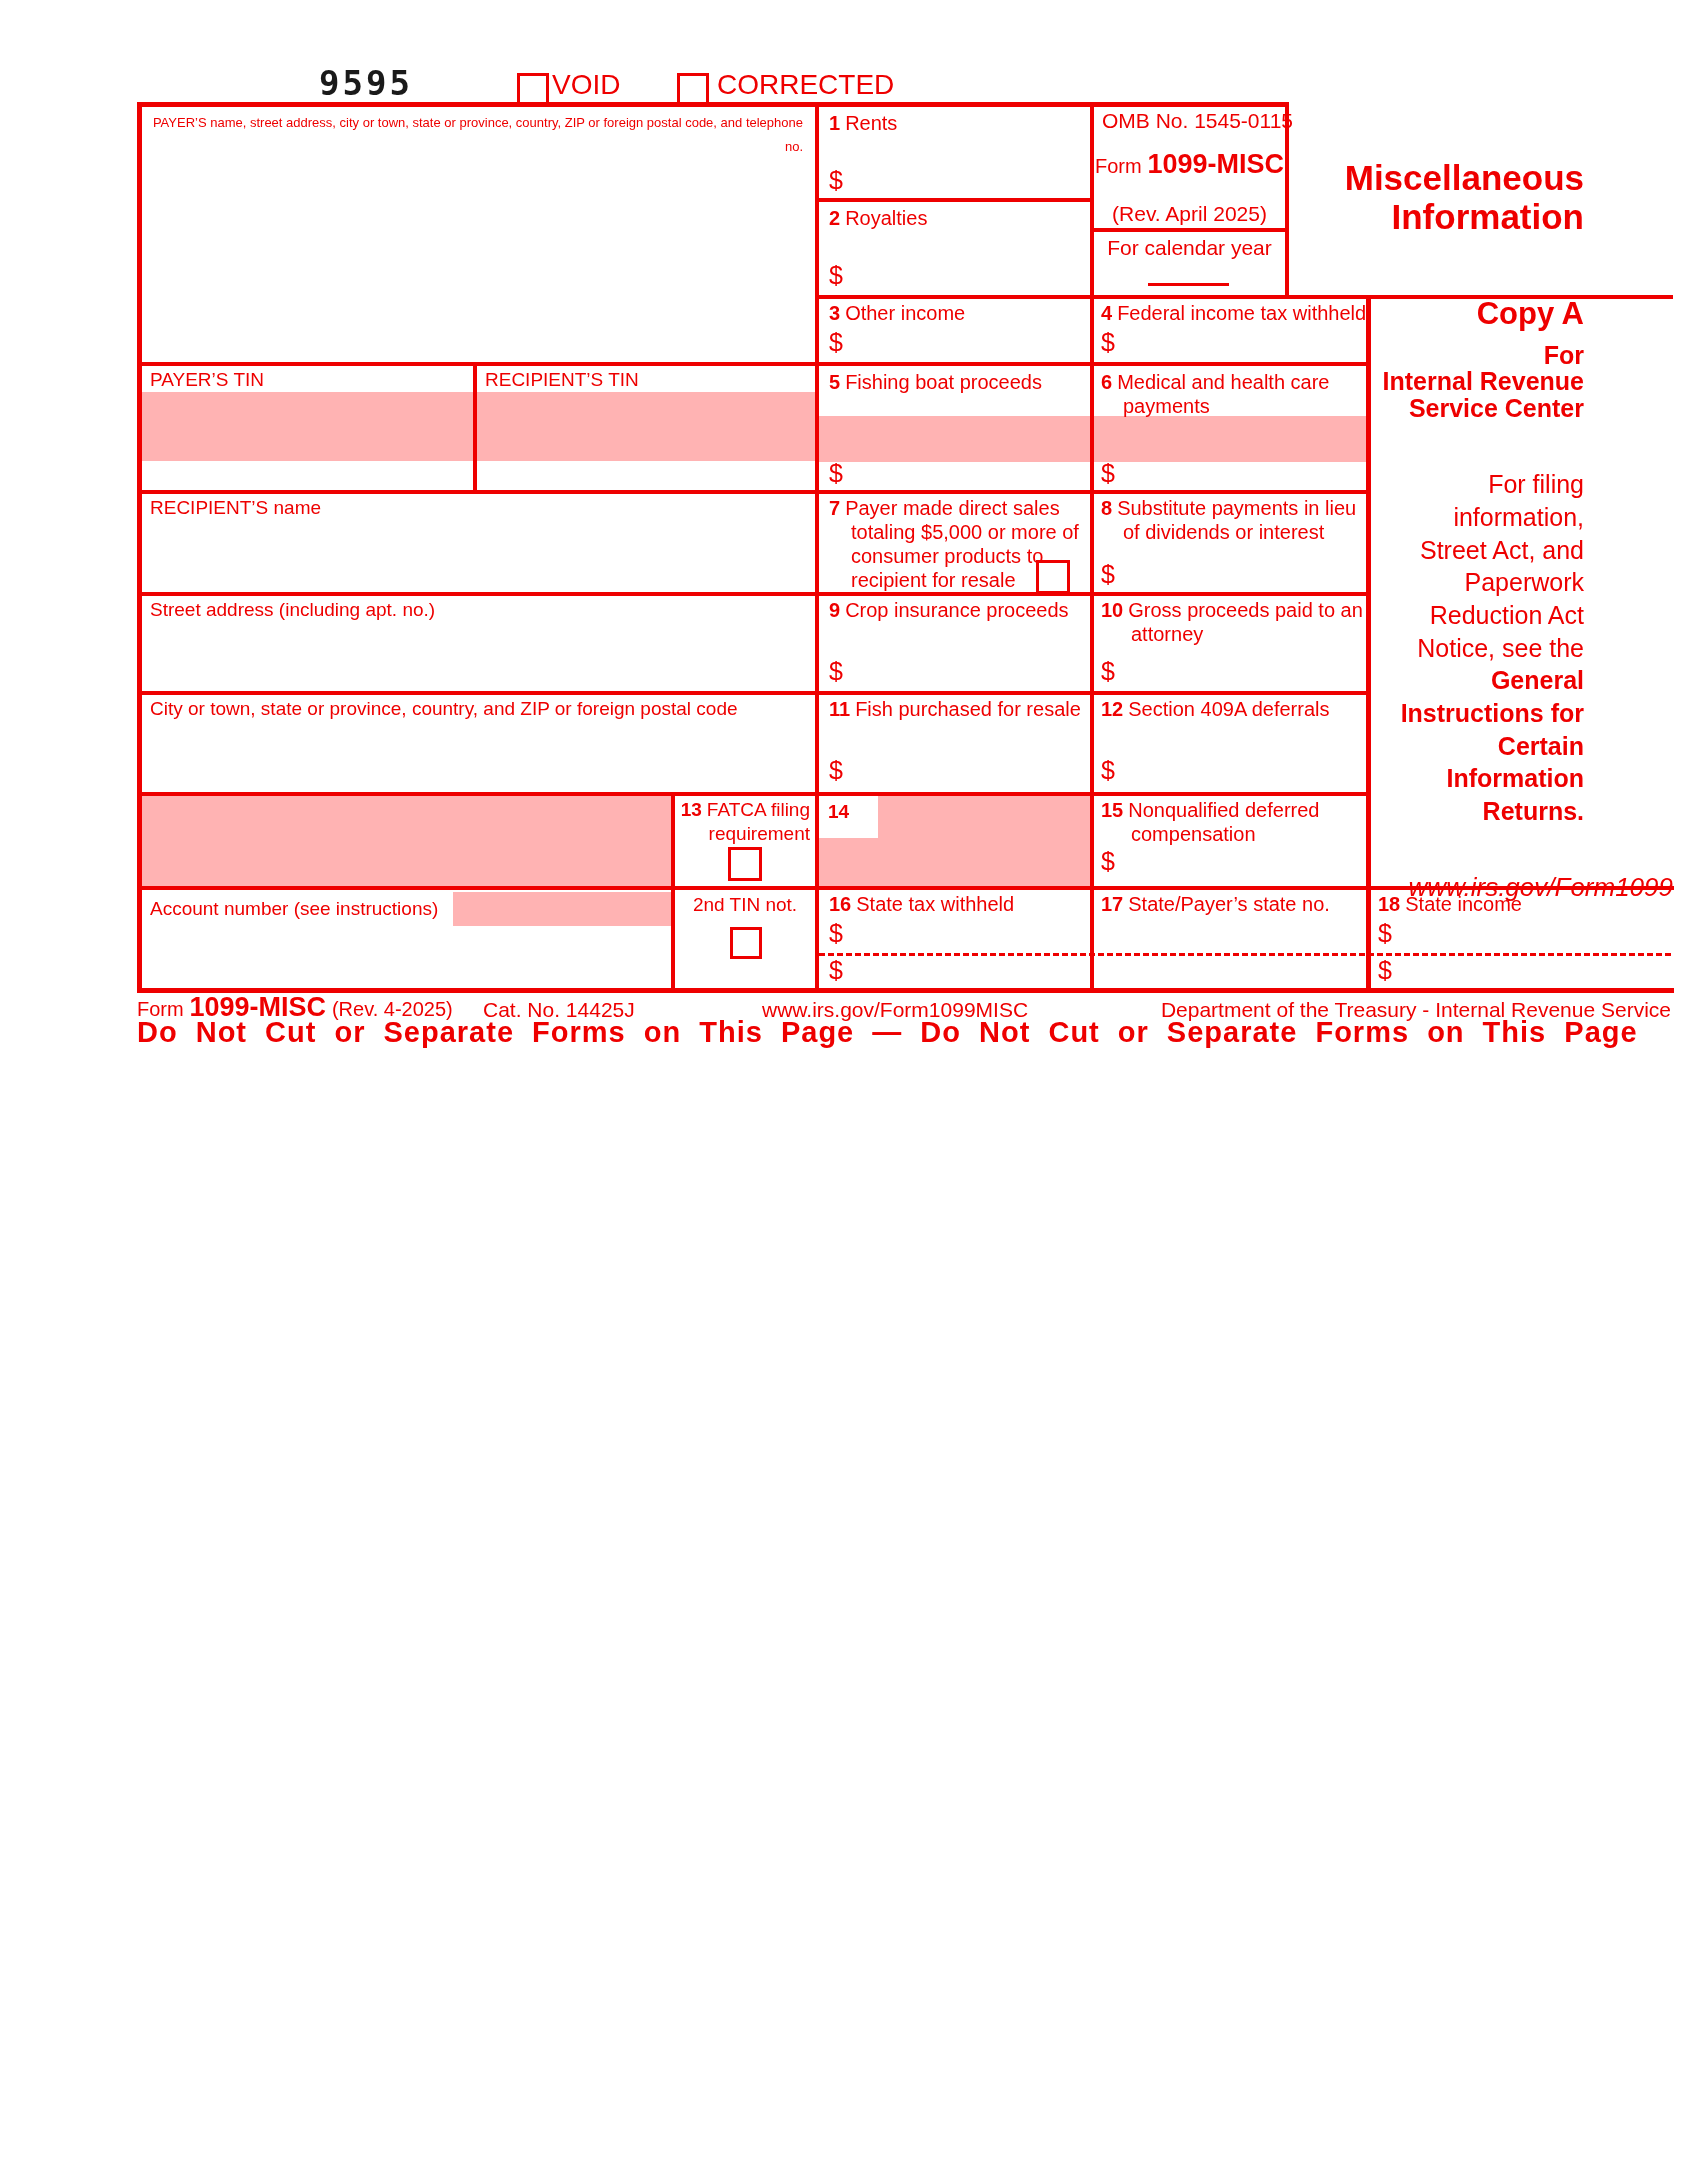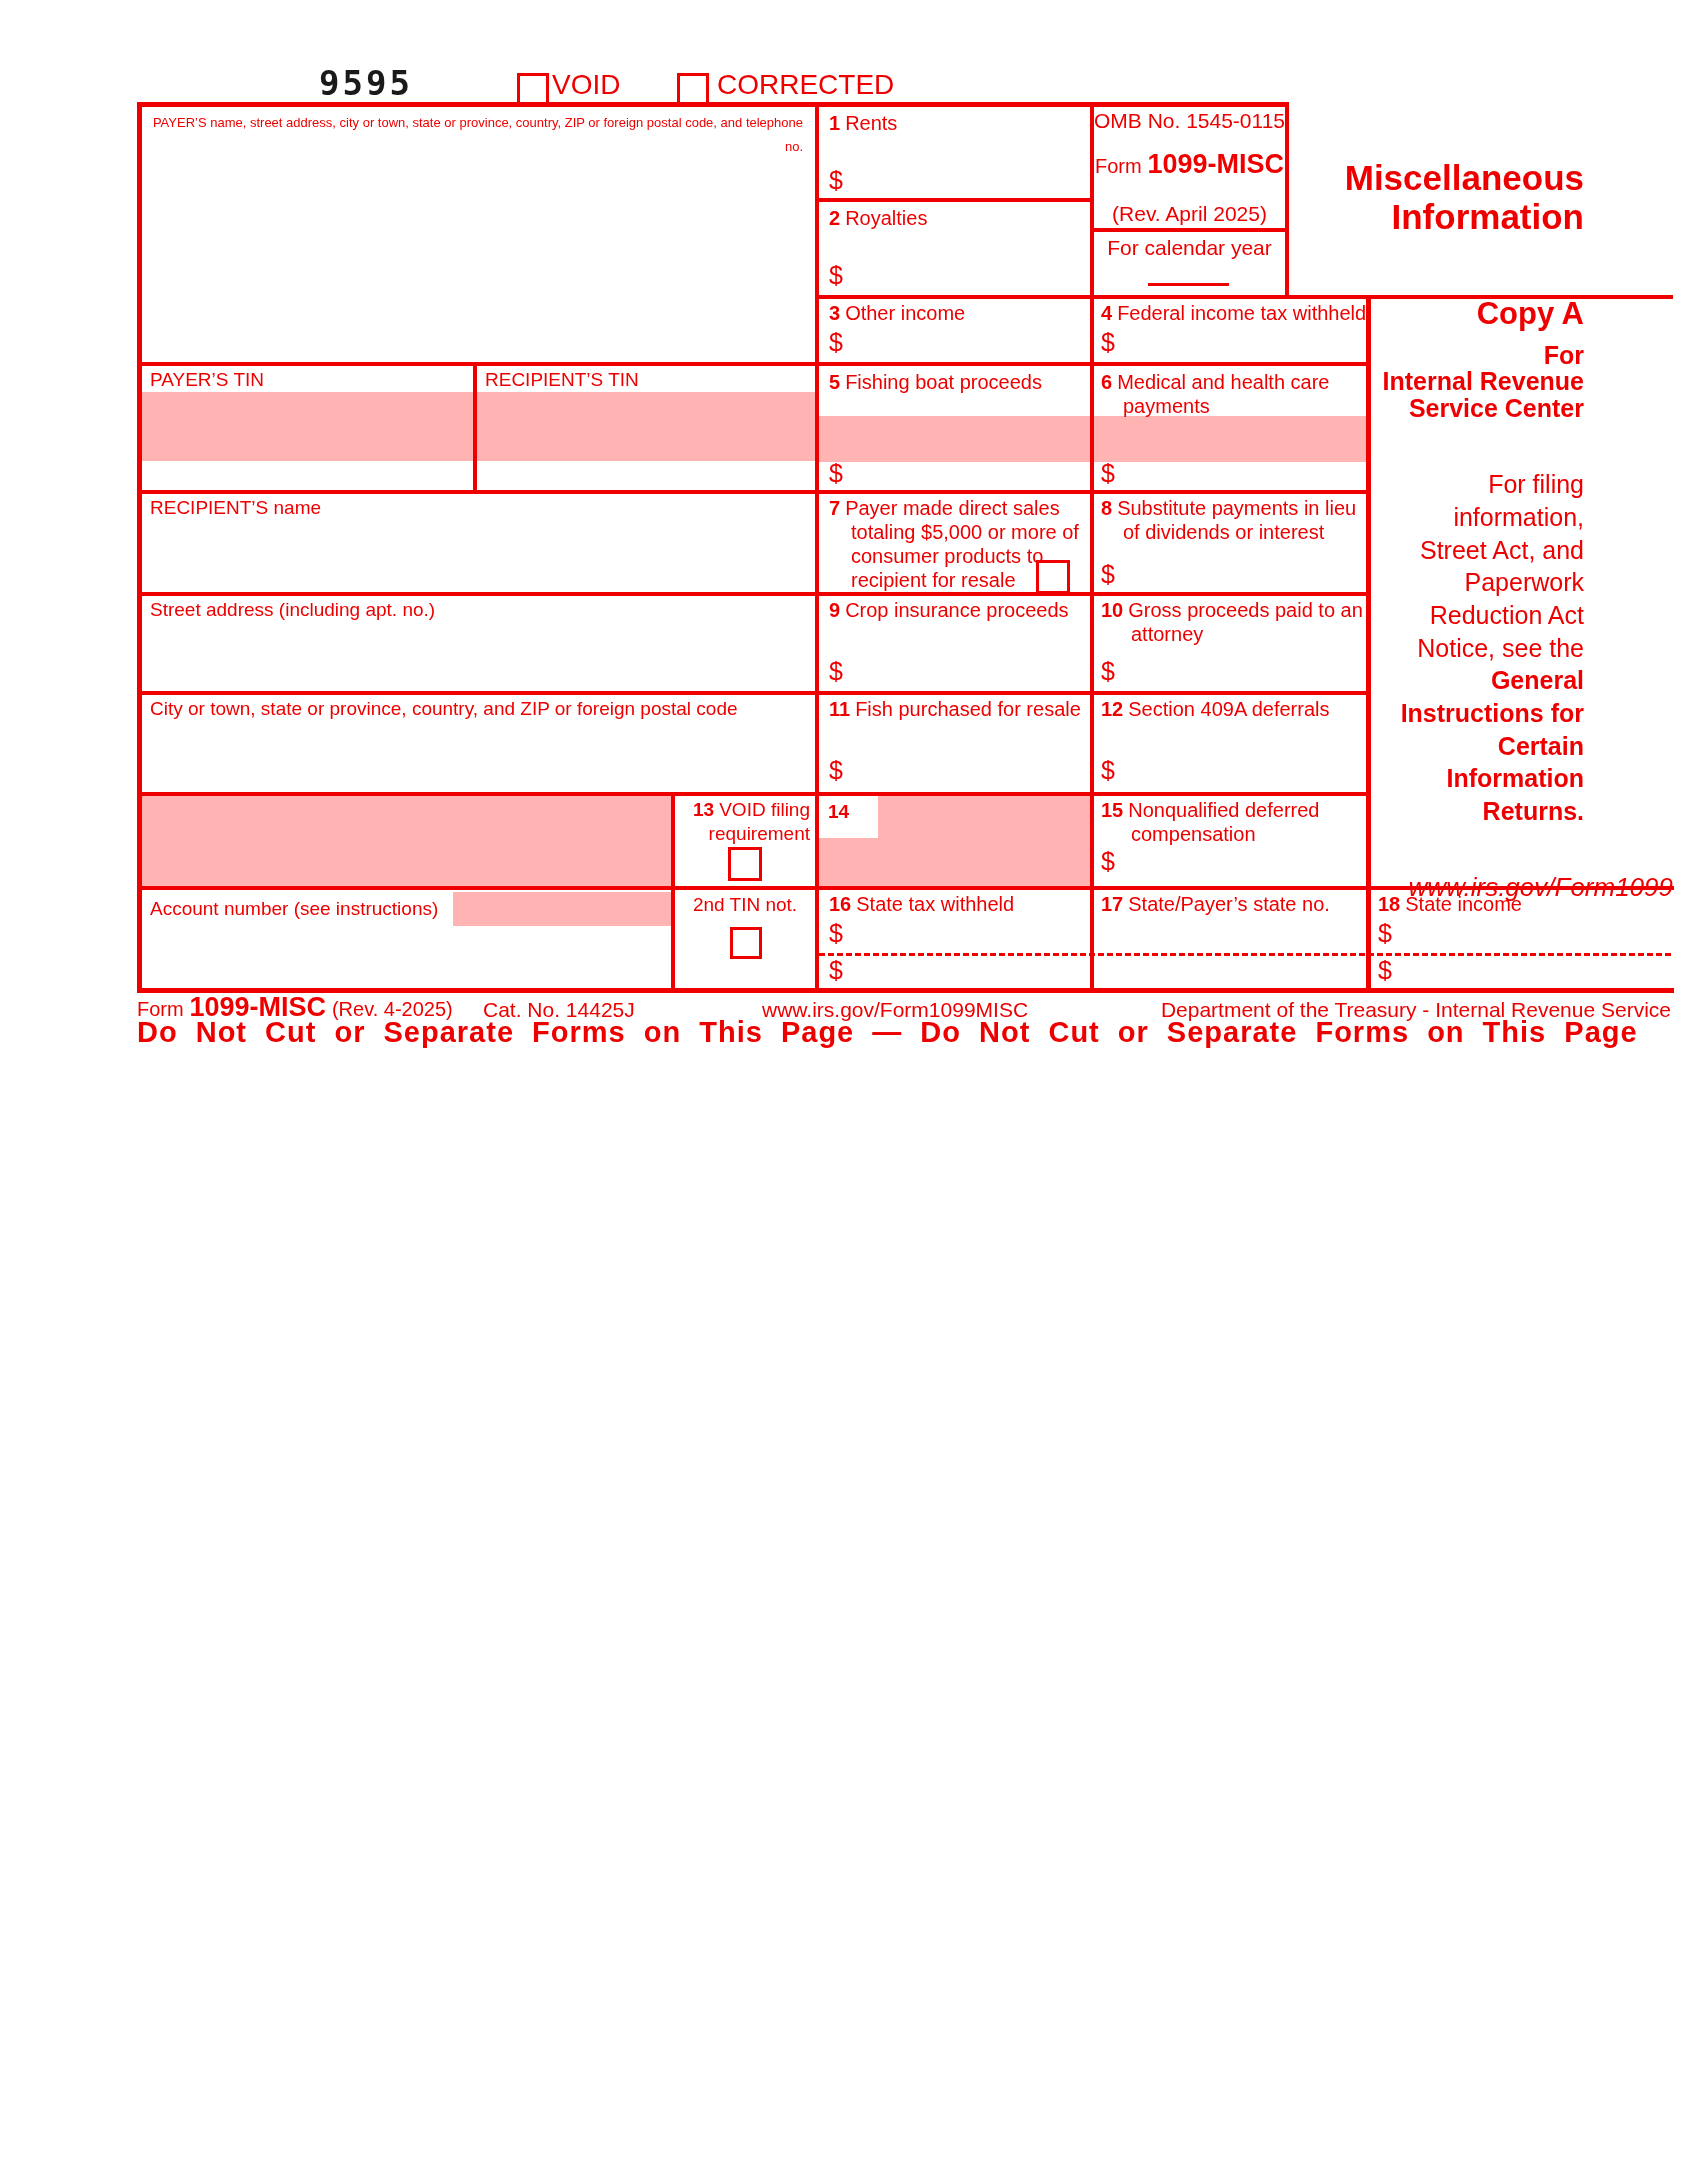--- a/index.html
+++ b/index.html
@@ -80,21 +80,21 @@
 
   <div class="bl" style="left:829px;top:111px;"><span class="n">1</span><span>Rents</span></div>
   <div class="dollar" style="left:829px;top:168px;">$</div>
   <div class="bl" style="left:829px;top:206px;"><span class="n">2</span><span>Royalties</span></div>
   <div class="dollar" style="left:829px;top:263px;">$</div>
   <div class="bl" style="left:829px;top:301px;"><span class="n">3</span><span>Other income</span></div>
   <div class="dollar" style="left:829px;top:330px;">$</div>
   <div class="bl" style="left:1101px;top:301px;width:259px;"><span class="n">4</span><span>Federal income tax withheld</span></div>
   <div class="dollar" style="left:1101px;top:330px;">$</div>
 
-  <div class="omb" style="top:109px;">OMB No. 1545-0115</div>
+  <div class="omb" style="top:109px;margin-left:8px;">OMB No. 1545-0115</div>
   <div class="omb" style="top:149px;">
     <span style="font-size:20px;">Form</span>
     <span style="font-size:27px;font-weight:700;">1099-MISC</span>
   </div>
   <div class="omb" style="top:202px;">(Rev. April 2025)</div>
   <div class="omb" style="top:236px;">For calendar year</div>
   <div class="abs" style="left:1148px;top:261px;width:81px;height:22px;border-bottom:3px solid var(--red);"></div>
 
   <div class="ttl" style="top:158px;">Miscellaneous</div>
   <div class="ttl" style="top:197px;">Information</div>
@@ -112,21 +112,21 @@
   <div class="bl" style="left:829px;top:598px;"><span class="n">9</span><span>Crop insurance proceeds</span></div>
   <div class="dollar" style="left:829px;top:659px;">$</div>
   <div class="bl bl2" style="left:1101px;top:598px;width:248px;"><span class="n">10</span><span>Gross proceeds paid to an attorney</span></div>
   <div class="dollar" style="left:1101px;top:659px;">$</div>
 
   <div class="bl bl2" style="left:829px;top:697px;width:257px;"><span class="n">11</span><span>Fish purchased for resale</span></div>
   <div class="dollar" style="left:829px;top:758px;">$</div>
   <div class="bl bl2" style="left:1101px;top:697px;width:257px;"><span class="n">12</span><span>Section 409A deferrals</span></div>
   <div class="dollar" style="left:1101px;top:758px;">$</div>
 
-  <div class="lbl" style="left:677px;top:798px;width:133px;text-align:right;font-size:19px;"><span class="n">13</span><span>VOID filing requirement</span></div>
+  <div class="lbl" style="left:677px;top:798px;width:133px;text-align:right;font-size:19px;"><span class="n">13</span><span>FATCA filing requirement</span></div>
   <div class="cb" style="left:728px;top:847px;width:28px;height:28px;"></div>
   <div class="lbl" style="left:828px;top:800px;font-weight:700;">14</div>
   <div class="bl bl2" style="left:1101px;top:798px;width:248px;"><span class="n">15</span><span>Nonqualified deferred compensation</span></div>
   <div class="dollar" style="left:1101px;top:849px;">$</div>
 
   <div class="bl bl2" style="left:829px;top:892px;"><span class="n">16</span><span>State tax withheld</span></div>
   <div class="dollar" style="left:829px;top:921px;">$</div>
   <div class="dollar" style="left:829px;top:958px;">$</div>
   <div class="bl bl2" style="left:1101px;top:892px;width:257px;"><span class="n">17</span><span>State/Payer’s state no.</span></div>
   <div class="bl bl2" style="left:1378px;top:892px;width:287px;"><span class="n">18</span><span>State income</span></div>

